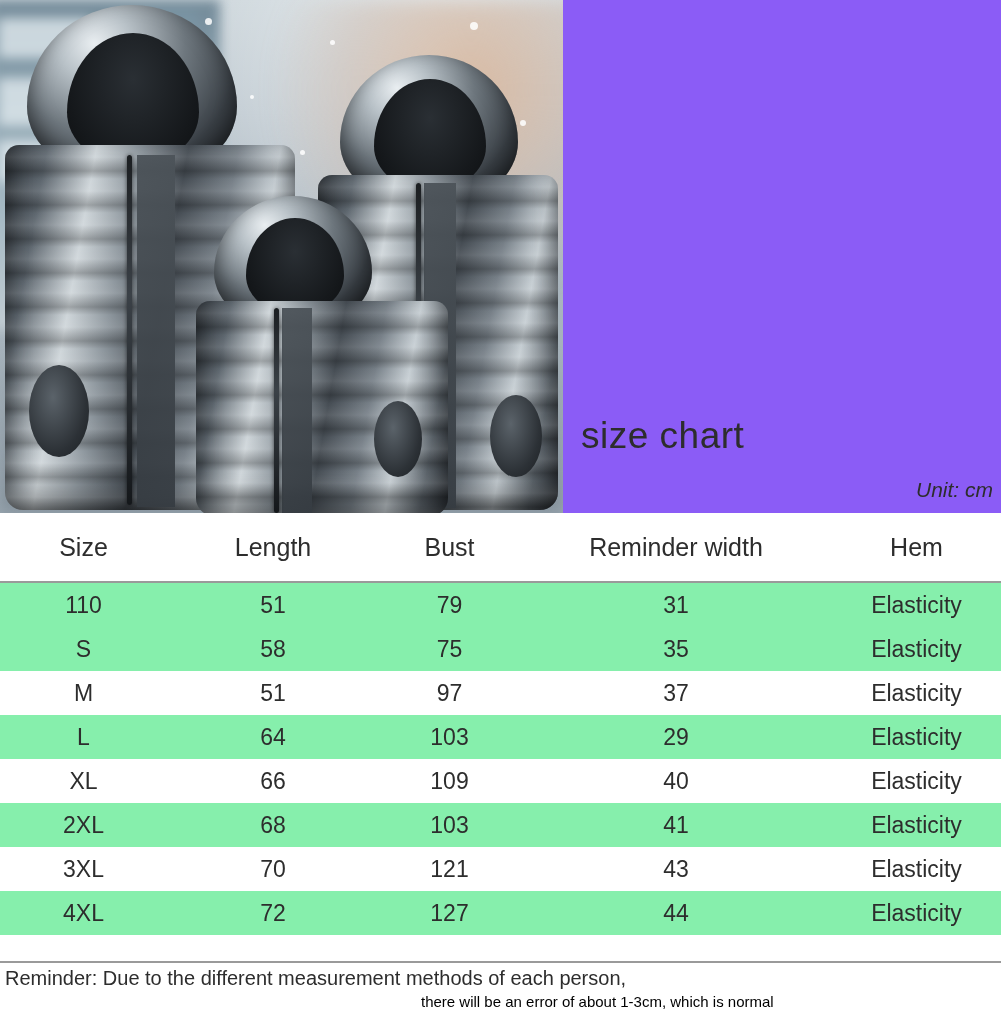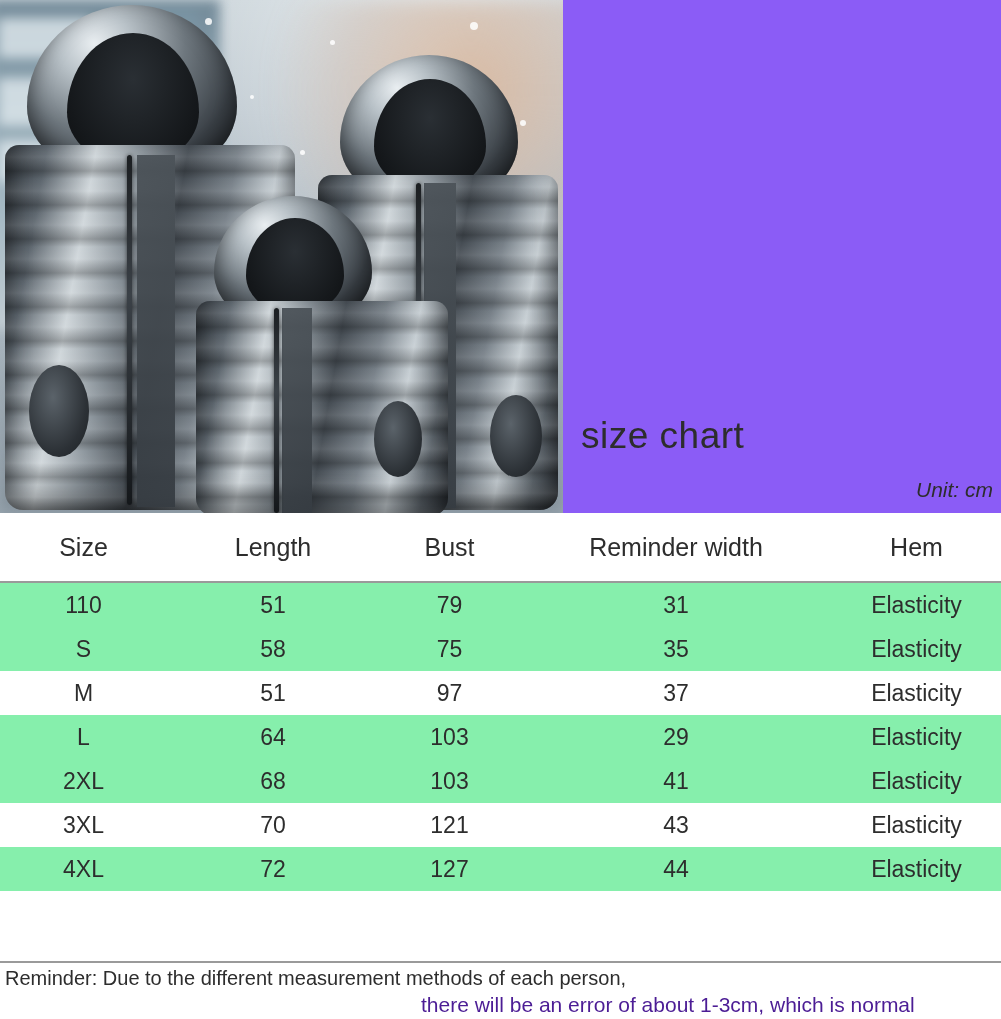--- a/index.html
+++ b/index.html
@@ -219,22 +219,22 @@
     left: 5px;
     top: 4px;
     font-size: 20px;
     color: #2d2d2d;
     white-space: nowrap;
   }
   .reminder .line2 {
     position: absolute;
     left: 421px;
     top: 30px;
-    font-size: 21px;
-    color: #4c1d95;
+    font-size: 15px;
+    color: #000000;
     white-space: nowrap;
   }
 </style>
 </head>
 <body>
 
 <div class="page">
 
   <div class="photo-area">
     <div class="photo-bg"></div>
@@ -329,20 +329,27 @@
           <td>37</td>
           <td>Elasticity</td>
         </tr>
         <tr class="shaded">
           <td>L</td>
           <td>64</td>
           <td>103</td>
           <td>29</td>
           <td>Elasticity</td>
         </tr>
+        <tr>
+          <td>XL</td>
+          <td>66</td>
+          <td>109</td>
+          <td>40</td>
+          <td>Elasticity</td>
+        </tr>
         <tr class="shaded">
           <td>2XL</td>
           <td>68</td>
           <td>103</td>
           <td>41</td>
           <td>Elasticity</td>
         </tr>
         <tr>
           <td>3XL</td>
           <td>70</td>

